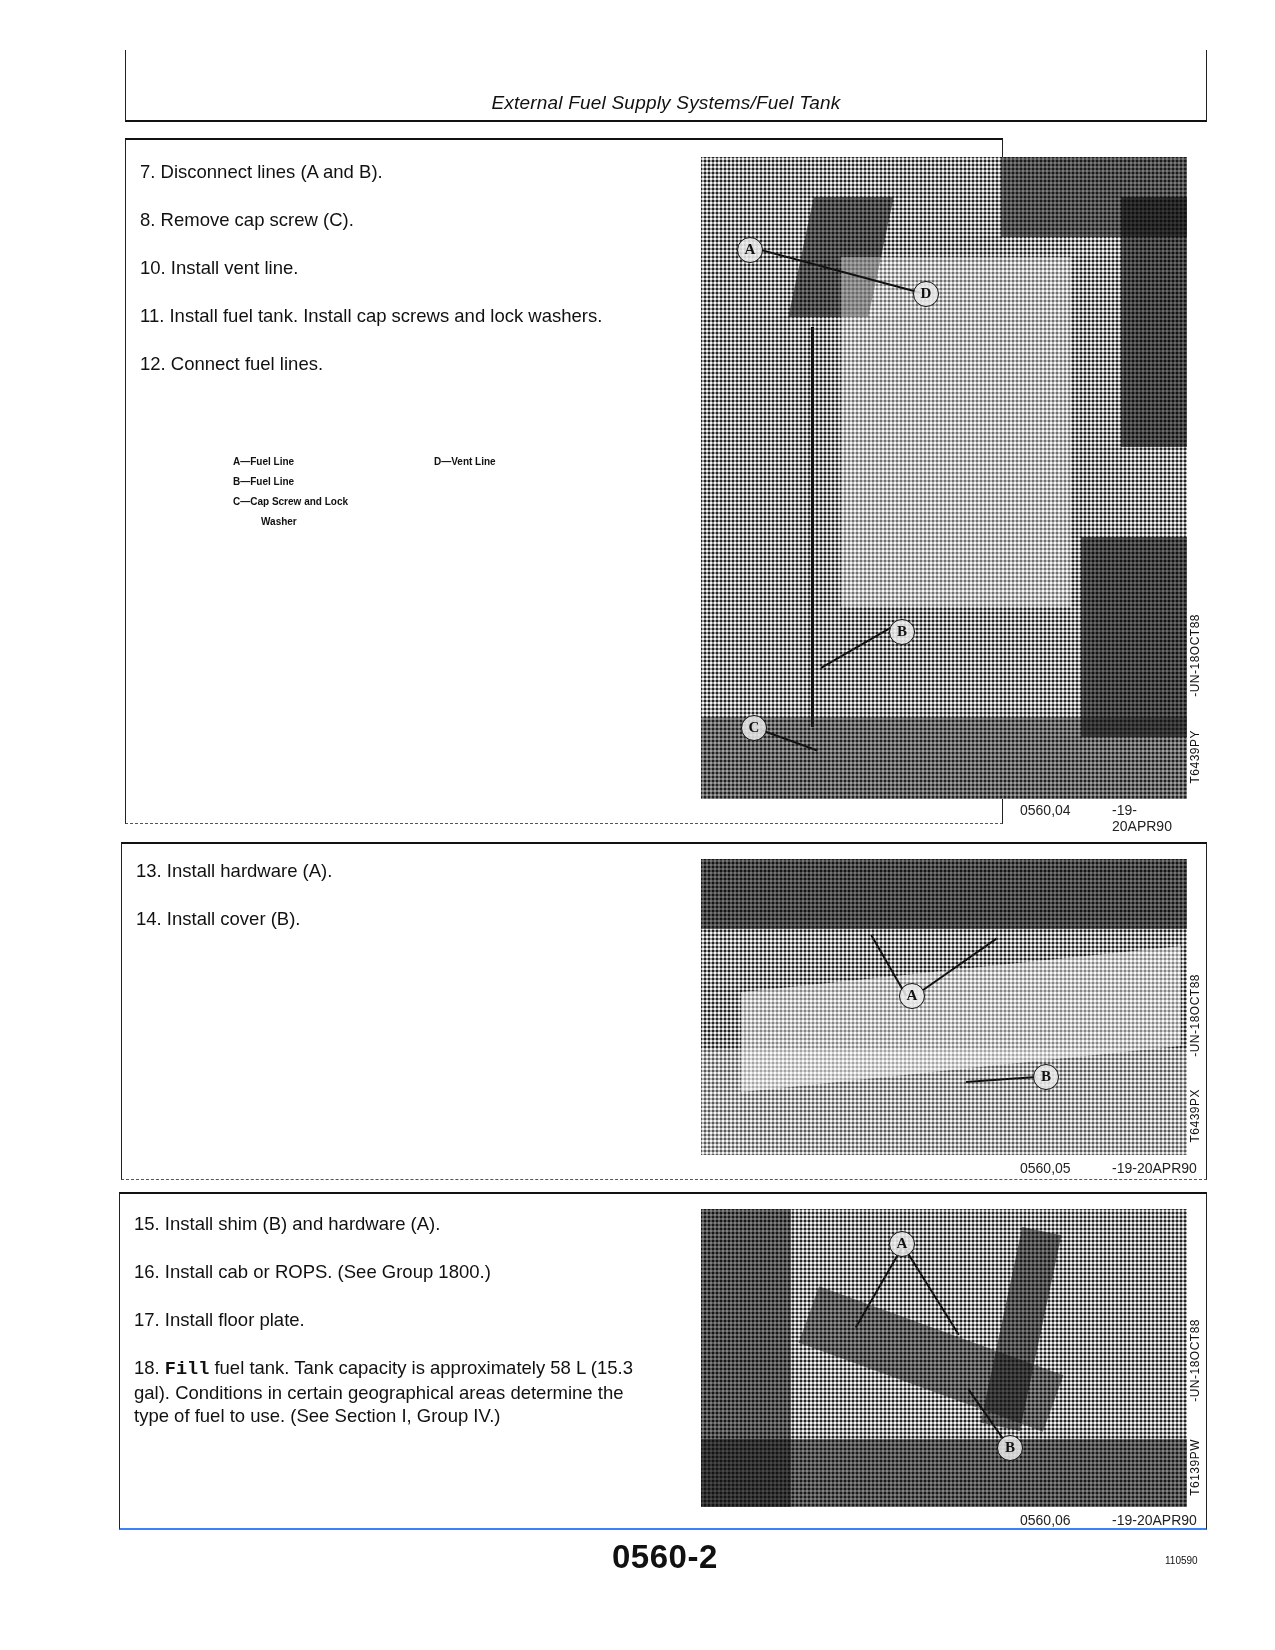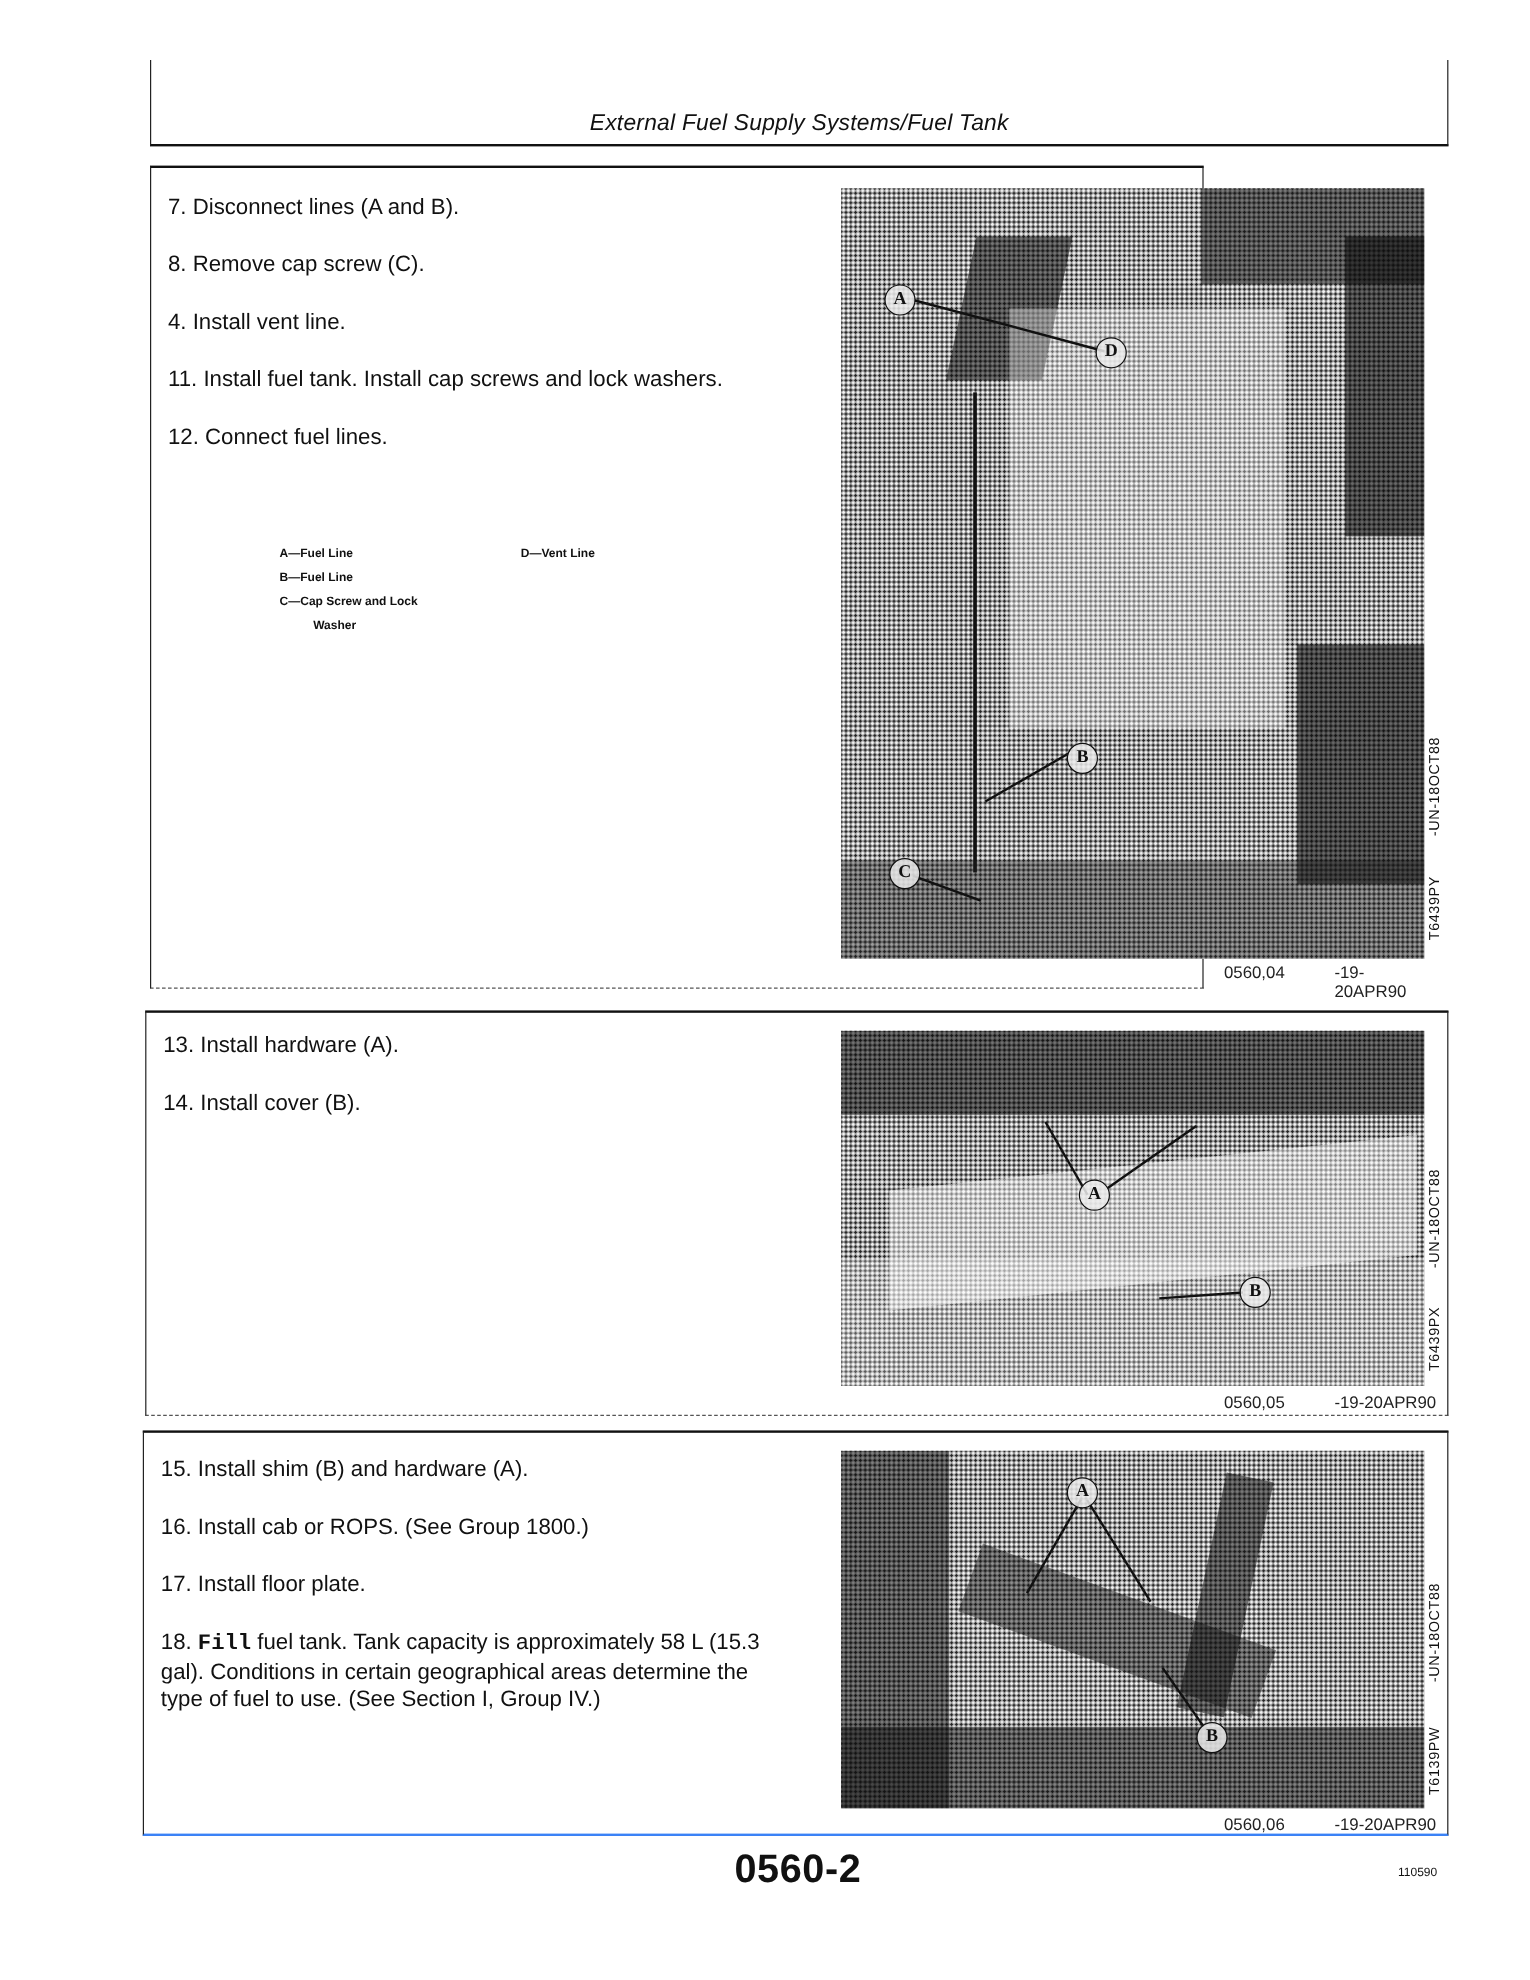--- a/index.html
+++ b/index.html
@@ -70,21 +70,21 @@
 <body>
 
 <div class="header-box">
   <div class="header-title">External Fuel Supply Systems/Fuel Tank</div>
 </div>
 
 <div class="section dash-bottom" style="left:125px; top:138px; width:878px; height:686px;">
   <div class="steps" style="top:20px;">
     <p class="step">7. Disconnect lines (A and B).</p>
     <p class="step">8. Remove cap screw (C).</p>
-    <p class="step">4. Install vent line.</p>
+    <p class="step">10. Install vent line.</p>
     <p class="step" style="width:560px;margin-top:24px;">11. Install fuel tank. Install cap screws and lock washers.</p>
     <p class="step">12. Connect fuel lines.</p>
   </div>
   <div class="legend" style="left:107px; top:312px;">
     <div>A—Fuel Line</div>
     <div>B—Fuel Line</div>
     <div>C—Cap Screw and Lock</div>
     <div class="indent">Washer</div>
   </div>
   <div class="legend" style="left:308px; top:312px;">D—Vent Line</div>

